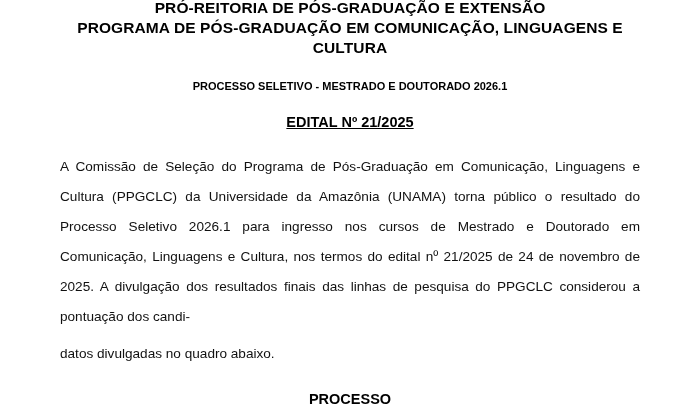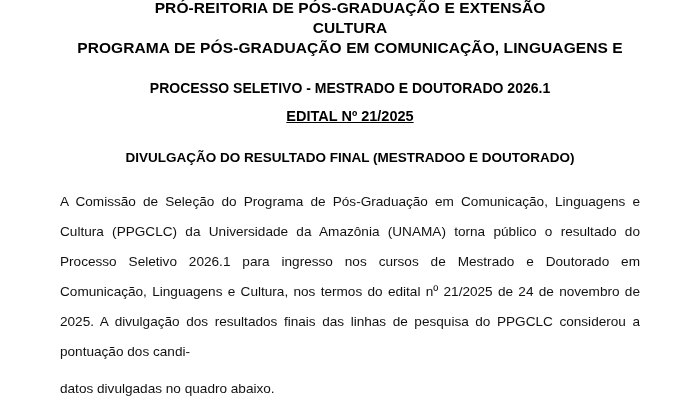--- a/index.html
+++ b/index.html
@@ -31,28 +31,28 @@
   }
   .hdr-block {
     padding-top: 0px;
   }
   .hdr-1 {
     margin-top: -2px;
   }
   .title-proc {
     text-align: center;
     font-weight: bold;
-    font-size: 14px;
+    font-size: 11px;
     margin-top: 22px;
   }
   .title-edital {
     text-align: center;
     font-weight: bold;
     font-size: 14.5px;
-    margin-top: 12px;
+    margin-top: 22px;
     text-decoration: underline;
   }
   .title-divulg {
     text-align: center;
     font-weight: bold;
     font-size: 13.5px;
     margin-top: 26px;
   }
   .body-par {
     margin-top: 22px;
@@ -96,29 +96,28 @@
   table.result th.c-media { width: 105px; text-align: center; }
   table.result th.c-resultado { width: 130px; text-align: center; }
 </style>
 </head>
 <body>
 
 <div class="page">
 
   <div class="hdr-block">
     <div class="hdr-line hdr-1">PRÓ-REITORIA DE PÓS-GRADUAÇÃO E EXTENSÃO</div>
+    <div class="hdr-line">PROGRAMA DE PÓS-GRADUAÇÃO EM COMUNICAÇÃO, LINGUAGENS E</div>
     <div class="hdr-line">CULTURA</div>
-    <div class="hdr-line">PROGRAMA DE PÓS-GRADUAÇÃO EM COMUNICAÇÃO, LINGUAGENS E</div>
   </div>
 
   <div class="title-proc">PROCESSO SELETIVO - MESTRADO E DOUTORADO 2026.1</div>
 
   <div class="title-edital">EDITAL Nº 21/2025</div>
 
-  <div class="title-divulg">DIVULGAÇÃO DO RESULTADO FINAL (MESTRADOO E DOUTORADO)</div>
 
   <div class="body-par">
     <span>A Comissão de Seleção do Programa de Pós-Graduação em Comunicação, Linguagens e Cultura (PPGCLC) da Universidade da Amazônia (UNAMA) torna público o resultado do Processo Seletivo 2026.1 para ingresso nos cursos de Mestrado e Doutorado em Comunicação, Linguagens e Cultura, nos termos do edital nº 21/2025 de 24 de novembro de 2025. A divulgação dos resultados finais das linhas de pesquisa do PPGCLC considerou a pontuação dos candi-</span>
     <span class="last-line">datos divulgadas no quadro abaixo.</span>
   </div>
 
   <div class="section-title">PROCESSO</div>
 
   <div class="tbl-wrap">
     <table class="result">

